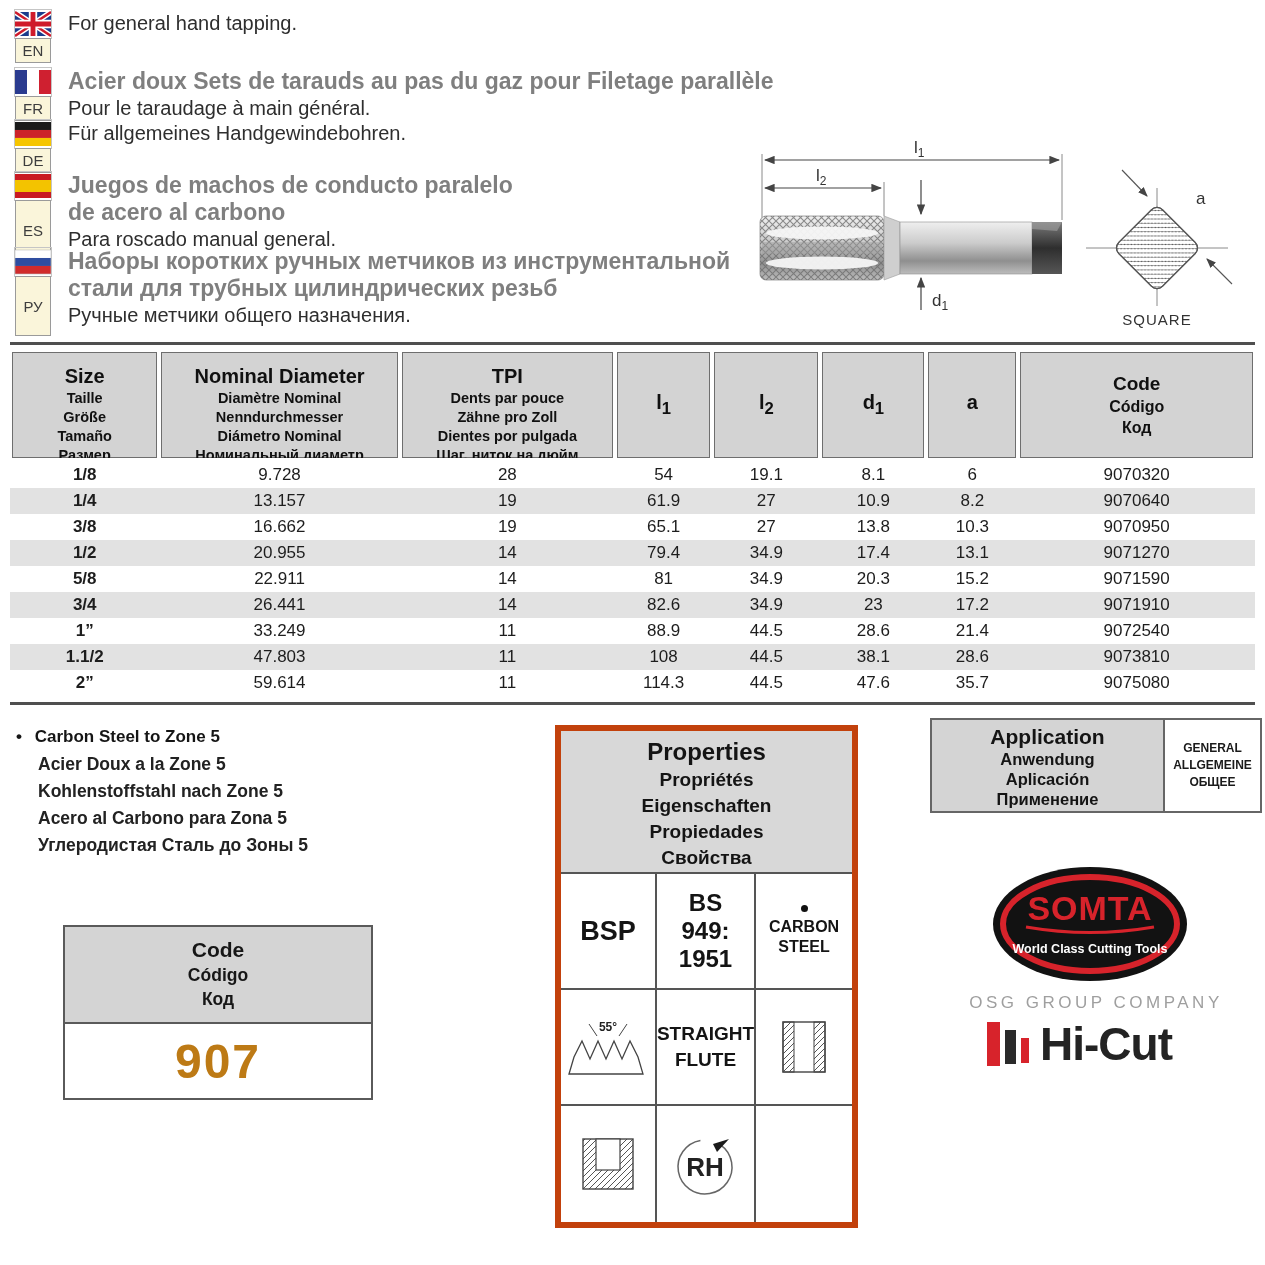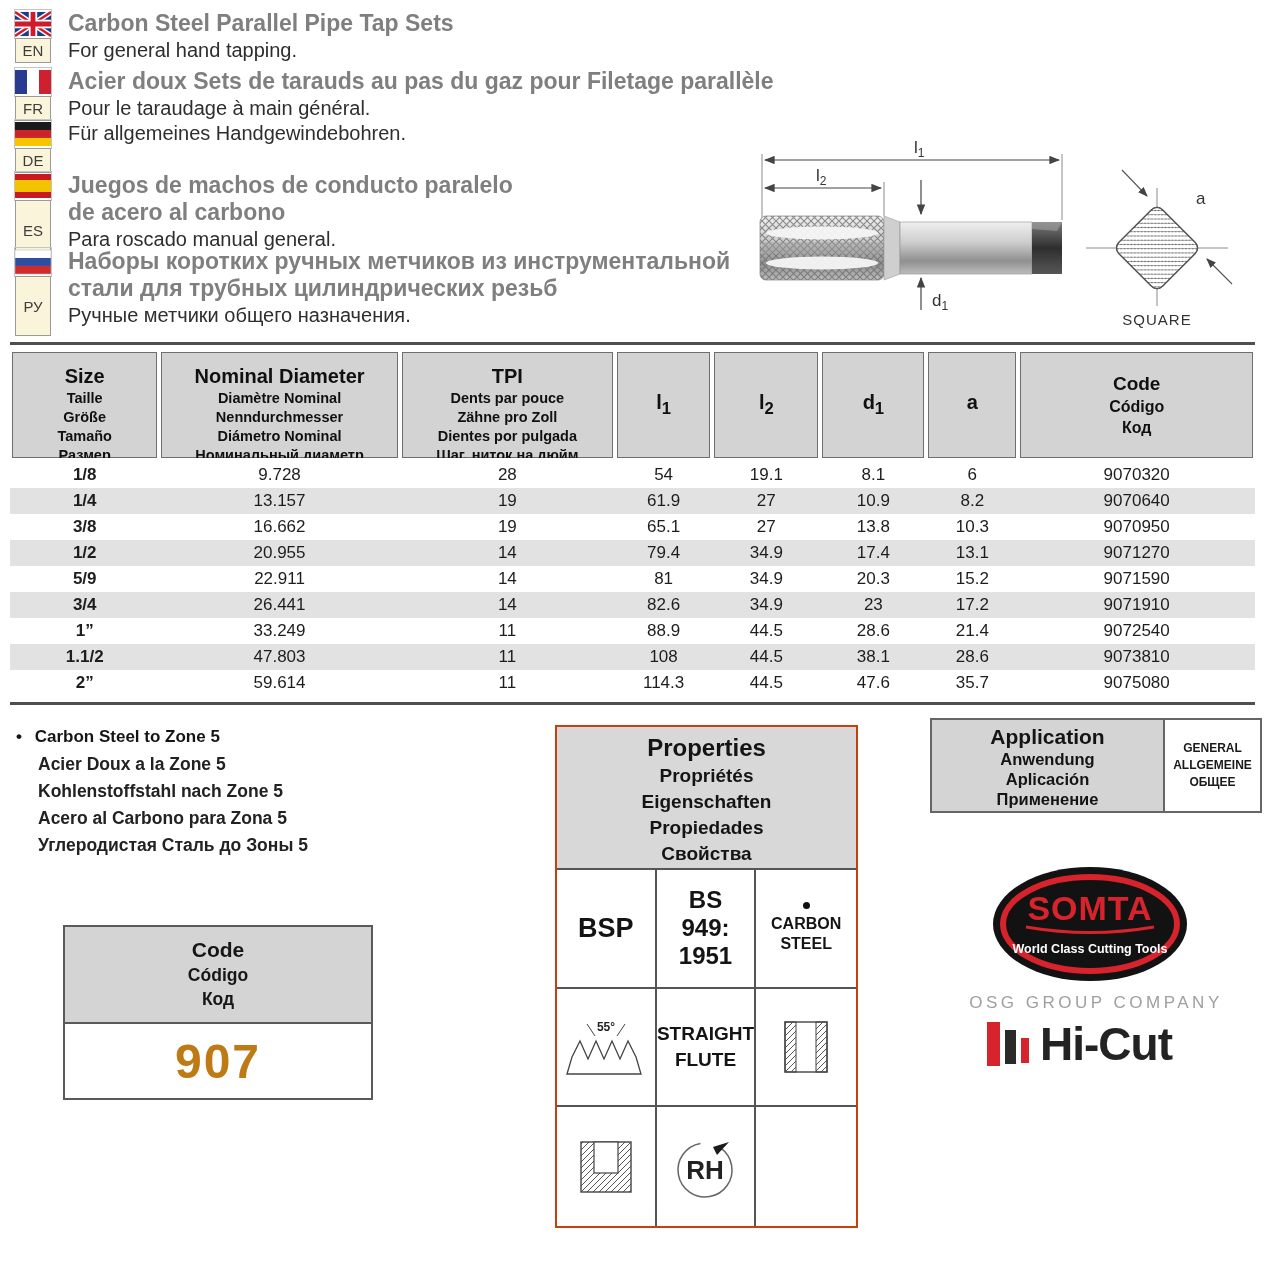--- a/index.html
+++ b/index.html
@@ -53,21 +53,21 @@
 
   
   #code-box{position:absolute;left:63px;top:925px;width:310px;border:2px solid #5a5a5a;background:#fff;box-sizing:border-box;}
   .cb-head{background:#d4d4d4;border-bottom:2px solid #5a5a5a;text-align:center;padding:9px 0 11px;color:#161616;}
   .cb-h1{font-size:21px;font-weight:bold;line-height:27px;}
   .cb-h2{font-size:17.5px;font-weight:bold;line-height:24px;}
   .cb-body{height:74px;display:flex;align-items:center;justify-content:center;}
   .cb-value{font-size:48px;font-weight:bold;color:#bd7a15;letter-spacing:2px;}
 
   
-  #properties-box{position:absolute;left:555px;top:725px;width:303px;height:503px;border:2px solid #c2410c;
+  #properties-box{position:absolute;left:555px;top:725px;width:303px;height:503px;border:6px solid #c2410c;
                   box-sizing:border-box;display:flex;flex-direction:column;background:#fff;}
   .pb-head{background:#d8d8d8;border-bottom:2px solid #555;text-align:center;height:141px;color:#141414;}
   .pb-h1{font-size:24px;font-weight:bold;line-height:31px;padding-top:5px;}
   .pb-h2{font-size:19px;font-weight:bold;line-height:26px;}
   .pb-grid{flex:1;display:grid;grid-template-columns:1fr 1fr 1fr;grid-template-rows:1fr 1fr 1fr;}
   .pb-cell{border-right:2px solid #555;border-bottom:2px solid #555;display:flex;flex-direction:column;
            align-items:center;justify-content:center;text-align:center;color:#141414;}
   .pb-cell:nth-child(3n){border-right:none;}
   .pb-cell:nth-child(n+7){border-bottom:none;}
   .pb-big{font-size:27px;font-weight:bold;}
@@ -102,21 +102,20 @@
       <svg class="flag" viewBox="0 0 60 40">
         <rect width="60" height="40" fill="#1b3c8c"></rect>
         <path d="M0,0 L60,40 M60,0 L0,40" stroke="#fff" stroke-width="9"></path>
         <path d="M0,0 L60,40 M60,0 L0,40" stroke="#cf1b2b" stroke-width="4"></path>
         <path d="M30,0 V40 M0,20 H60" stroke="#fff" stroke-width="14"></path>
         <path d="M30,0 V40 M0,20 H60" stroke="#cf1b2b" stroke-width="8"></path>
       </svg>
       <div class="langtag tag-s">EN</div>
     </div>
     <div class="ltext">
-      <div class="title">Carbon Steel Parallel Pipe Tap Sets</div>
       <div class="subtitle">For general hand tapping.</div>
     </div>
   </div>
 
   <div class="lang" id="lang-fr">
     <div class="flagcol">
       <svg class="flag" viewBox="0 0 60 40">
         <rect width="20" height="40" fill="#2a3b8f"></rect>
           <rect x="20" width="20" height="40" fill="#fff"></rect>
           <rect x="40" width="20" height="40" fill="#cf2030"></rect>
@@ -316,21 +315,21 @@
           <div class="tcell c-size">1/2</div>
           <div class="tcell c-nominal">20.955</div>
           <div class="tcell c-tpi">14</div>
           <div class="tcell c-l1">79.4</div>
           <div class="tcell c-l2">34.9</div>
           <div class="tcell c-d1">17.4</div>
           <div class="tcell c-a">13.1</div>
           <div class="tcell c-code">9071270</div>
         </div>
         <div class="trow">
-          <div class="tcell c-size">5/9</div>
+          <div class="tcell c-size">5/8</div>
           <div class="tcell c-nominal">22.911</div>
           <div class="tcell c-tpi">14</div>
           <div class="tcell c-l1">81</div>
           <div class="tcell c-l2">34.9</div>
           <div class="tcell c-d1">20.3</div>
           <div class="tcell c-a">15.2</div>
           <div class="tcell c-code">9071590</div>
         </div>
         <div class="trow alt">
           <div class="tcell c-size">3/4</div>

